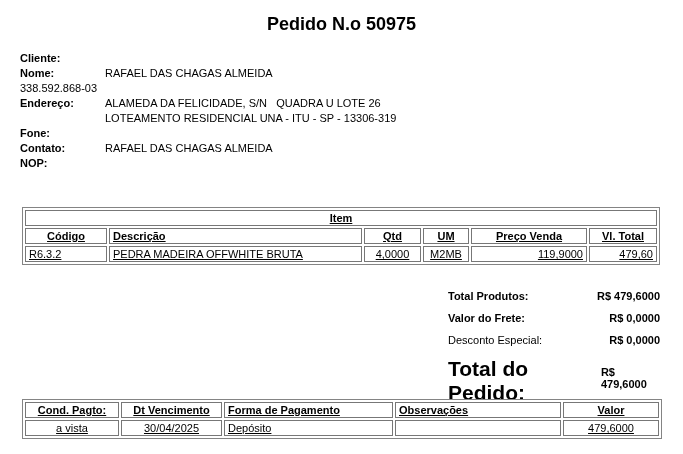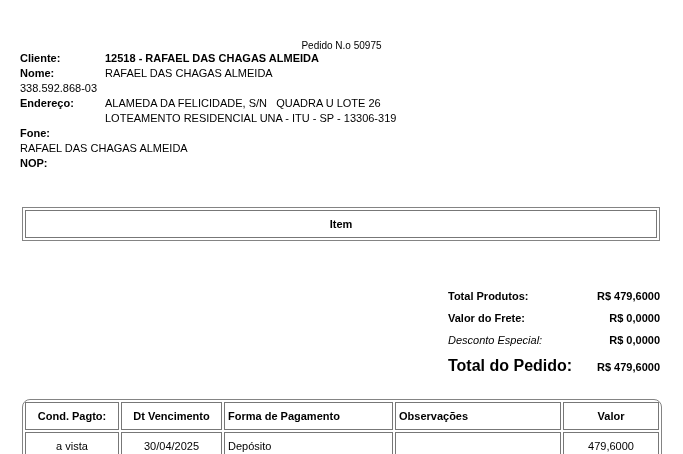--- a/index.html
+++ b/index.html
@@ -3,105 +3,121 @@
 <meta charset="utf-8">
 <style>
   html,body { margin:0; padding:0; background:#fff; }
   .page {
     position:relative; width:683px; height:454px; background:#ffffff;
     font-family:"Liberation Sans", sans-serif; color:#000; overflow:hidden;
     font-size:11px;
   }
   .title {
     position:absolute; top:14px; left:0; width:100%;
-    text-align:center; font-weight:normal; font-size:10px;margin-top:26px;
+    text-align:center; font-weight:bold; font-size:18px;
   }
   
   .info { position:absolute; left:20px; top:51px; width:640px; }
   .info-row { display:flex; line-height:15px; }
   .info-label { width:85px; flex:0 0 85px;font-weight:bold; }
   .info-label.b { font-weight:bold; }
   .info-value { white-space:pre-wrap; }
   .info-value.b { font-weight:bold; }
   
   table.grid {
     position:absolute; left:22px; width:636px;
     border:1px solid #848484; border-spacing:2px; border-collapse:separate;
     table-layout:fixed; font-size:11px;
   }
   table.grid td, table.grid th {
-    border:1px solid #777777; padding:6px 3px; height:14px;
-    font-size:11px; overflow:hidden; white-space:nowrap;
+    border:1px solid #777777; padding:0 3px; height:14px;
+    font-size:11px; overflow:hidden; white-space:nowrap;text-decoration:underline;
   }
   table.grid th { font-weight:bold; }
   .item-table { top:207px; }
-  .pay-table  { top:399px;border-radius:8px; }
+  .pay-table  { top:399px; }
   .al { text-align:left; } .ac { text-align:center; } .ar { text-align:right; }
   
   .totals { position:absolute; left:448px; top:290px; width:212px; }
   .tot-row {
     display:flex; justify-content:space-between; align-items:baseline;
     height:22px;
   }
   .tot-row .tl { font-weight:bold; }
-  .tot-row.plain .tl { font-weight:normal;font-style:italic; }
+  .tot-row.plain .tl { font-weight:normal; }
   .tot-row .tv { font-weight:bold; }
   .tot-grand { display:flex; justify-content:space-between; align-items:baseline; margin-top:1px; }
-  .tot-grand .tl { font-weight:bold; font-size:16px; }
+  .tot-grand .tl { font-weight:bold; font-size:21px; }
   .tot-grand .tv { font-weight:bold; font-size:11px; }
 </style>
 </head>
 <body>
 
 <div class="page">
 
   <div class="title">Pedido N.o 50975</div>
 
   <div class="info">
     <div class="info-row">
       <div class="info-label b">Cliente:</div>
-      <div class="info-value b">12518 - RAFAEL DAS CHAGAS ALMEIDA</div>
     </div>
     <div class="info-row">
       <div class="info-label">Nome:</div>
       <div class="info-value">RAFAEL DAS CHAGAS ALMEIDA</div>
     </div>
     <div class="info-row">
       <div class="info-value">338.592.868-03</div>
     </div>
     <div class="info-row">
       <div class="info-label">Endereço:</div>
       <div>
         <div class="info-value">ALAMEDA DA FELICIDADE, S/N   QUADRA U LOTE 26</div>
         <div class="info-value">LOTEAMENTO RESIDENCIAL UNA - ITU - SP - 13306-319</div>
       </div>
     </div>
     <div class="info-row">
       <div class="info-label">Fone:</div>
     </div>
     <div class="info-row">
+      <div class="info-label">Contato:</div>
       <div class="info-value">RAFAEL DAS CHAGAS ALMEIDA</div>
     </div>
     <div class="info-row">
       <div class="info-label">NOP:</div>
     </div>
   </div>
 
   <table class="grid item-table">
     <colgroup>
       <col style="width:82px">
         <col style="width:253px">
         <col style="width:57px">
       <col style="width:46px">
         <col style="width:116px">
         <col style="width:68px">
     </colgroup>
     <tbody>
         <tr>
       <th colspan="6" class="ac">Item</th>
+    </tr>
+    <tr>
+      <th class="ac">Código</th>
+      <th class="al">Descrição</th>
+      <th class="ac">Qtd</th>
+      <th class="ac">UM</th>
+      <th class="ac">Preço Venda</th>
+      <th class="ac">Vl. Total</th>
+    </tr>
+    <tr>
+      <td class="al">R6.3.2</td>
+      <td class="al">PEDRA MADEIRA OFFWHITE BRUTA</td>
+      <td class="ac">4,0000</td>
+      <td class="ac">M2MB</td>
+      <td class="ar">119,9000</td>
+      <td class="ar">479,60</td>
     </tr>
   </tbody>
     </table>
 
   <div class="totals">
     <div class="tot-row">
       <span class="tl">Total Produtos:</span>
       <span class="tv">R$ 479,6000</span>
     </div>
     <div class="tot-row">

